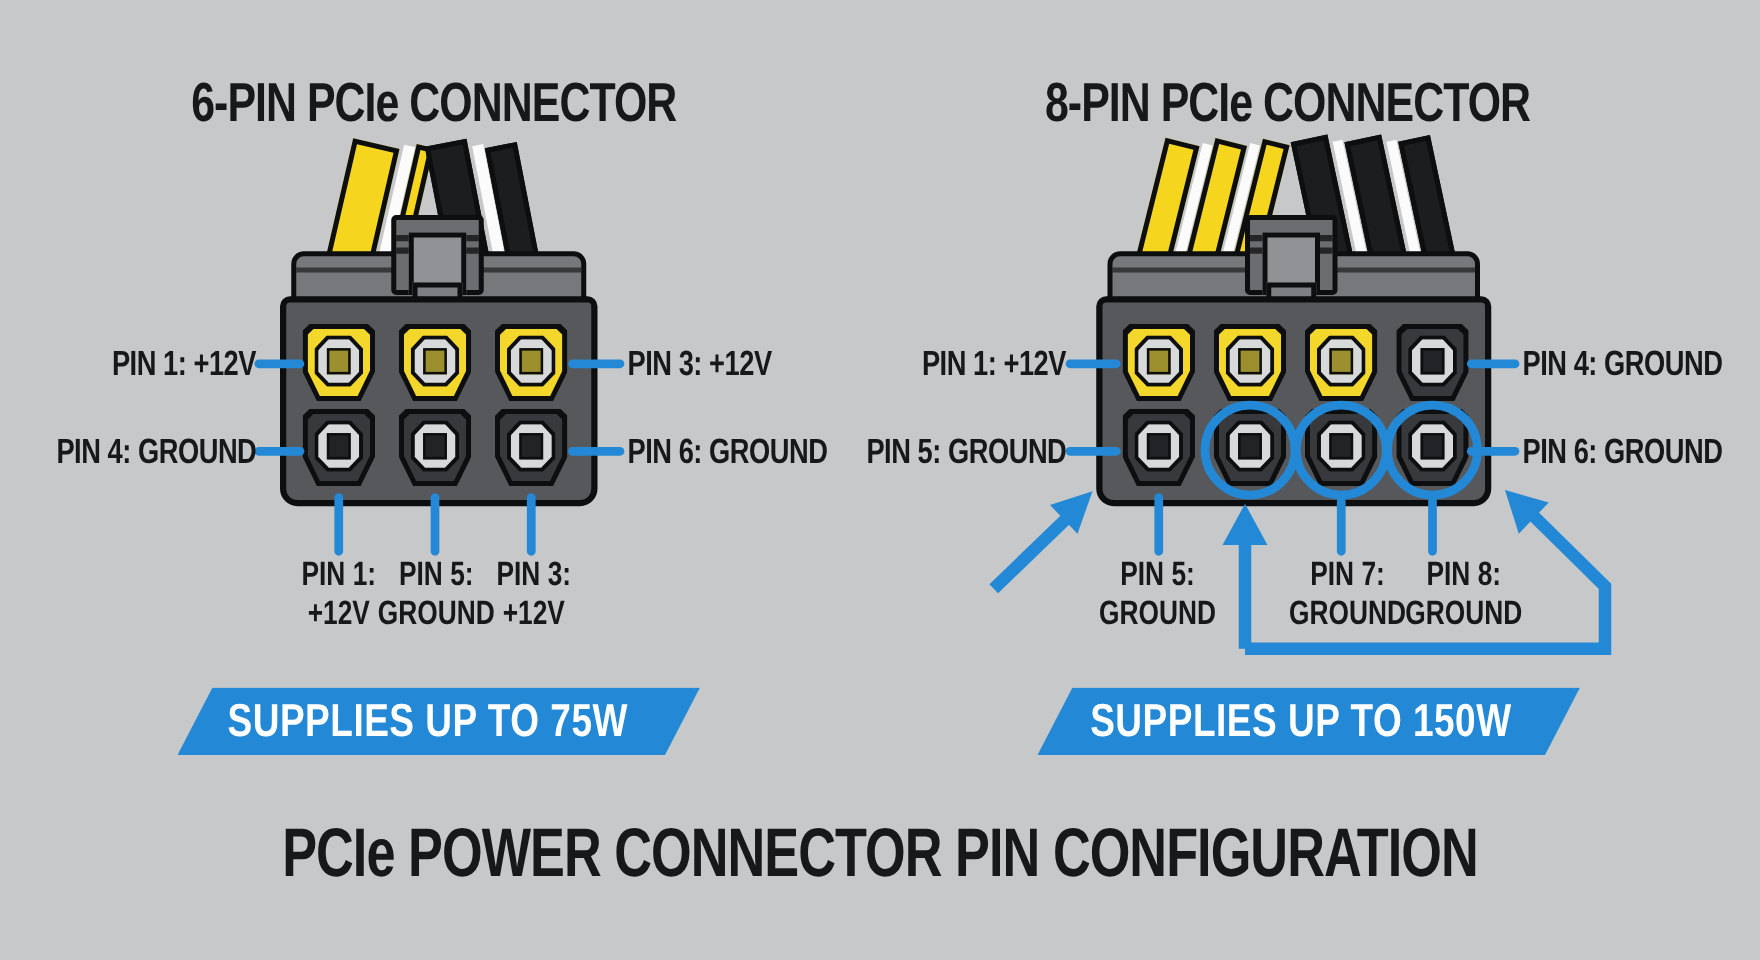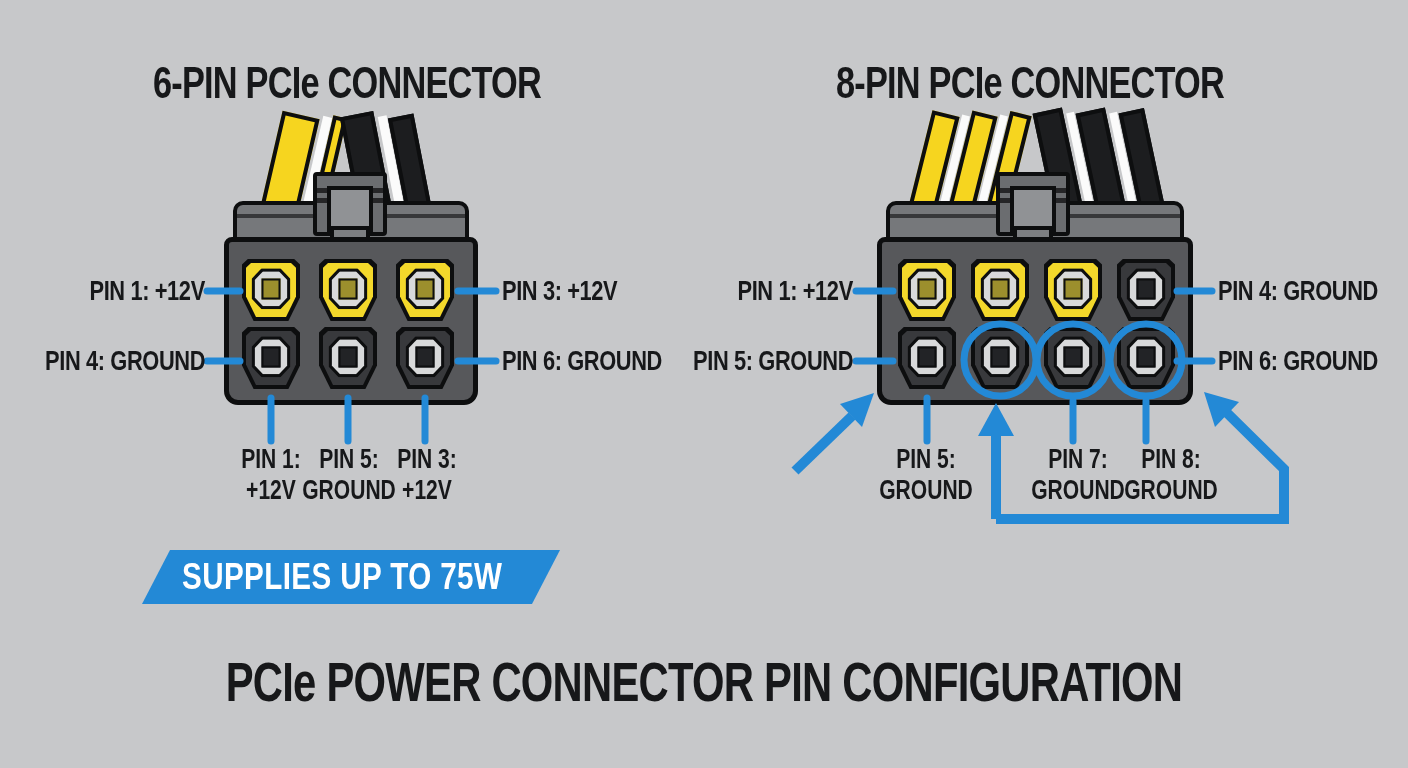--- a/index.html
+++ b/index.html
@@ -305,16 +305,19 @@
     <div>GROUND</div>
   </div>
   <div class="below" style="left:1106px;top:444px;">
     <div>PIN 8:</div>
     <div>GROUND</div>
   </div>
 
   <div class="banner" style="left:142px;width:418px;">
     <span>SUPPLIES UP TO 75W</span>
   </div>
+  <div class="banner" style="left:830px;width:434px;">
+    <span>SUPPLIES UP TO 150W</span>
+  </div>
 
   <div class="footer-title">PCIe POWER CONNECTOR PIN CONFIGURATION</div>
 
 </div>
 
 </body></html>

